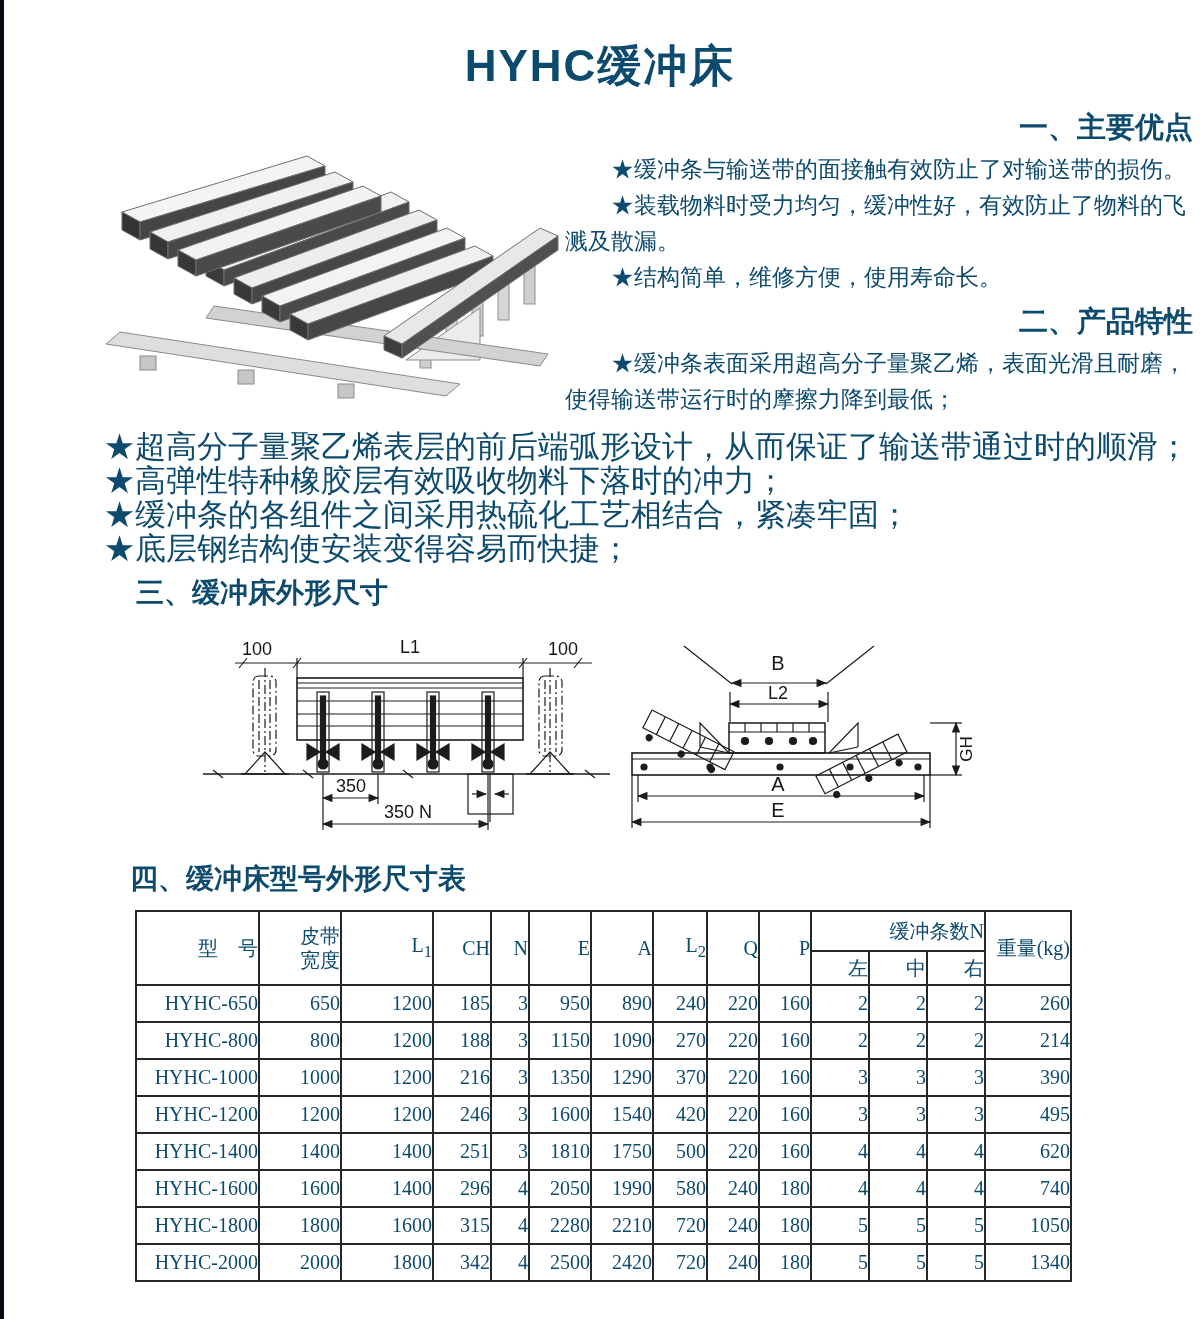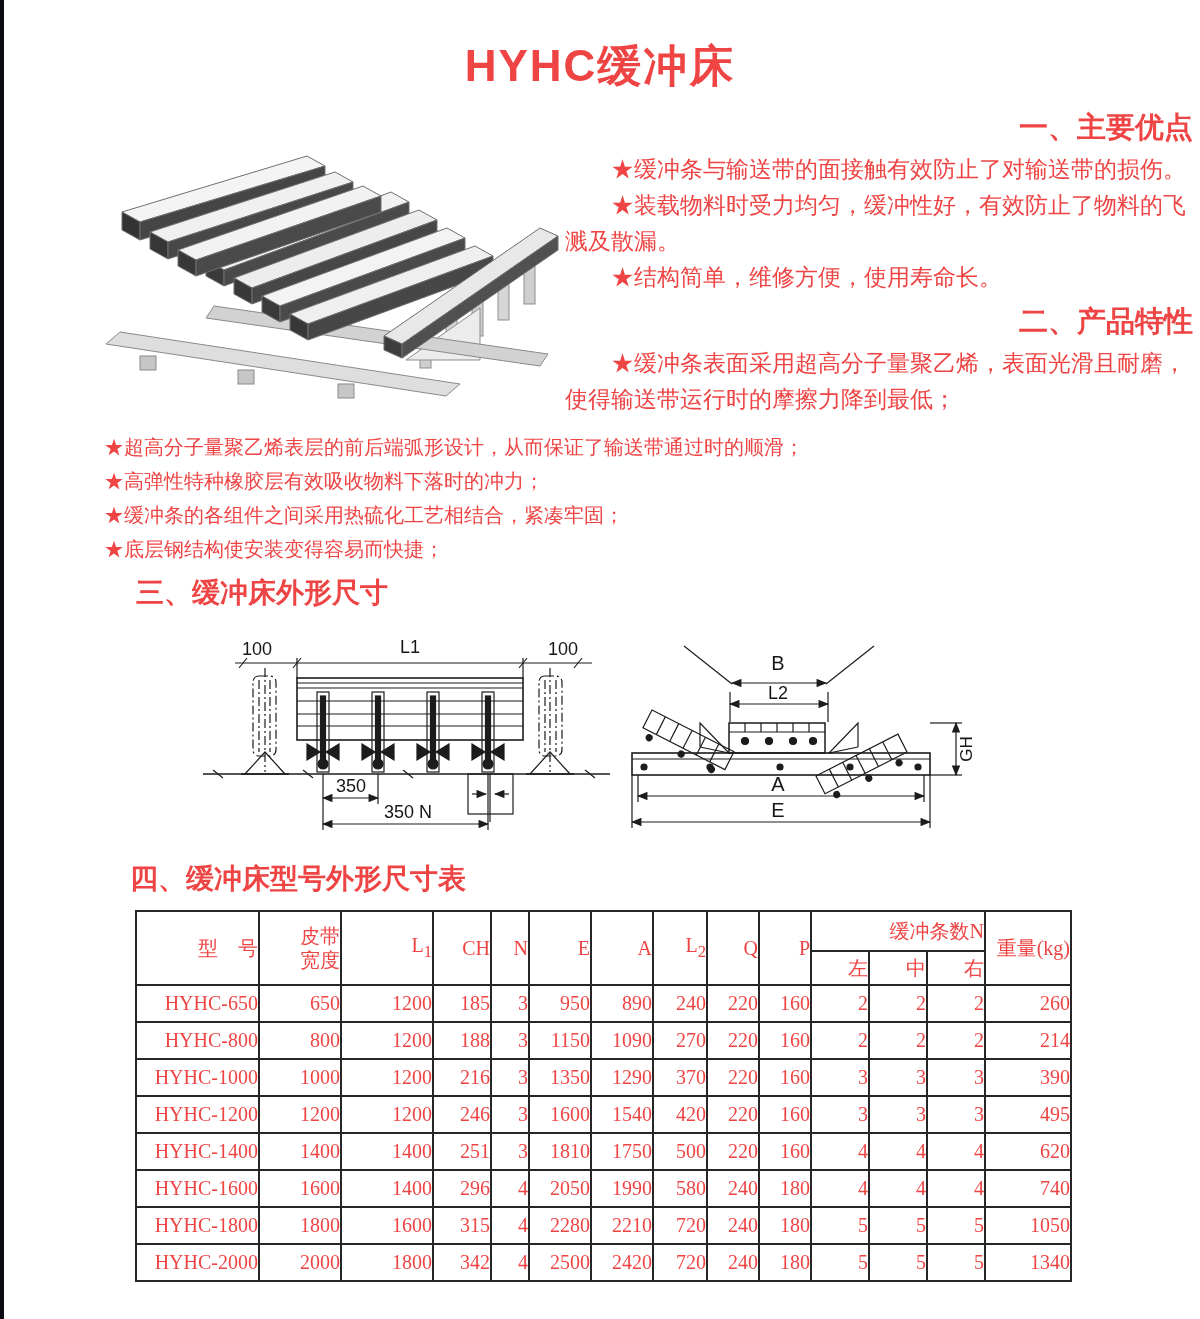--- a/index.html
+++ b/index.html
@@ -1,27 +1,27 @@
 <!DOCTYPE html>
 <html><head>
 <meta charset="utf-8">
 <style>
   html,body{margin:0;padding:0;background:#ffffff;}
-  .page{position:relative;width:1200px;height:1319px;background:#fff;color:#ef4444;
+  .page{position:relative;width:1200px;height:1319px;background:#fff;color:#0c4a6e;
         font-family:"Liberation Serif", serif;overflow:hidden;}
   .left-strip{position:absolute;left:0;top:0;width:4px;height:100%;background:#0a0a14;}
   .title{position:absolute;left:0;top:8px;width:100%;text-align:center;
          font-family:"Liberation Sans", sans-serif;font-weight:bold;font-size:44px;letter-spacing:2px;}
   .photo-wrap{position:absolute;left:88px;top:112px;width:482px;height:310px;}
   .right-col{position:absolute;left:565px;top:102px;width:628px;}
   h2.sec{font-family:"Liberation Sans", sans-serif;font-weight:bold;font-size:29px;margin:0 0 4px 0;text-align:right;}
   .right-col p{font-size:23px;line-height:36px;margin:0;text-indent:2em;}
   .right-col h2.sec{margin-top:6px;}
   .bullets{position:absolute;left:104px;top:430px;width:1092px;}
-  .bullets p{font-size:20px;line-height:34px;margin:0;}
+  .bullets p{font-size:31px;line-height:34px;margin:0;}
   .h3{position:absolute;left:130px;top:568px;font-family:Liberation Serif, serif;
       font-weight:bold;font-size:28px;margin:6px;}
   .diagrams{position:absolute;left:195px;top:622px;width:870px;height:235px;}
   .diagrams svg{position:absolute;top:0;}
   .h4{position:absolute;left:130px;top:860px;font-family:"Liberation Sans", sans-serif;
       font-weight:bold;font-size:28px;margin:0;}
   table.spec{position:absolute;left:135px;top:910px;width:935px;border-collapse:collapse;
              table-layout:fixed;font-size:20px;text-align:right;}
   table.spec td,table.spec th{border:2px solid #262626;padding:0;font-weight:normal;
              overflow:hidden;white-space:nowrap;}

